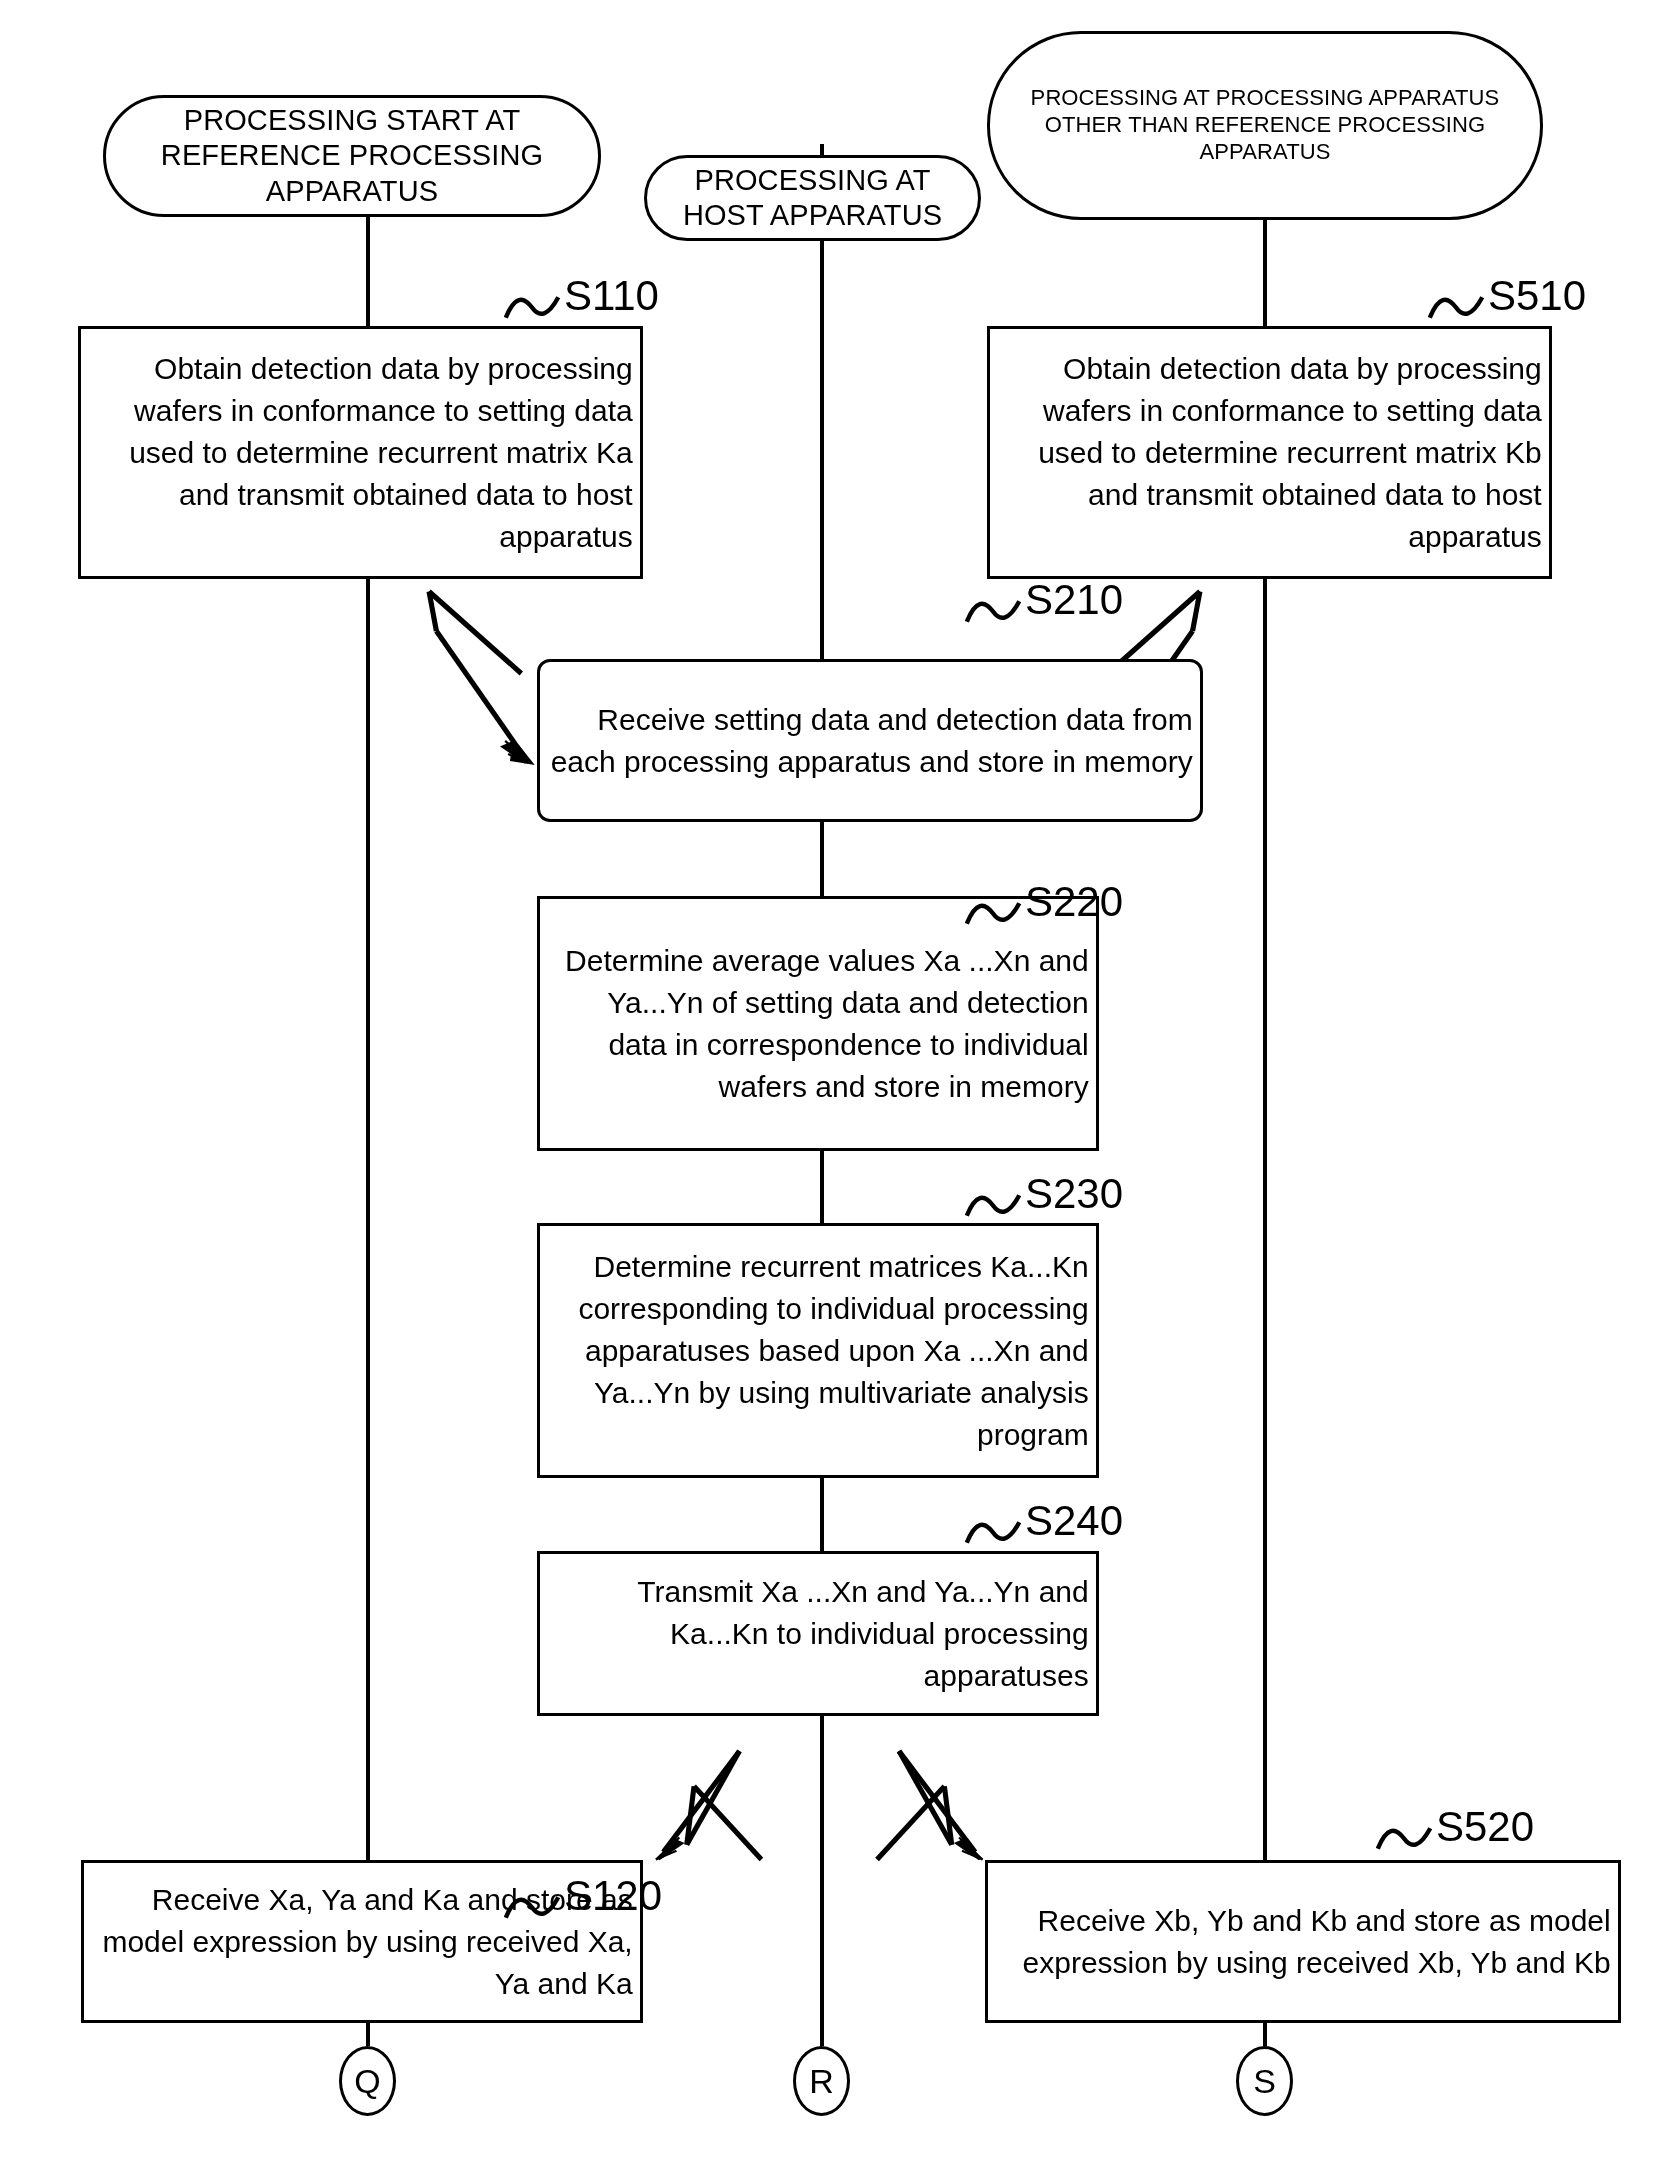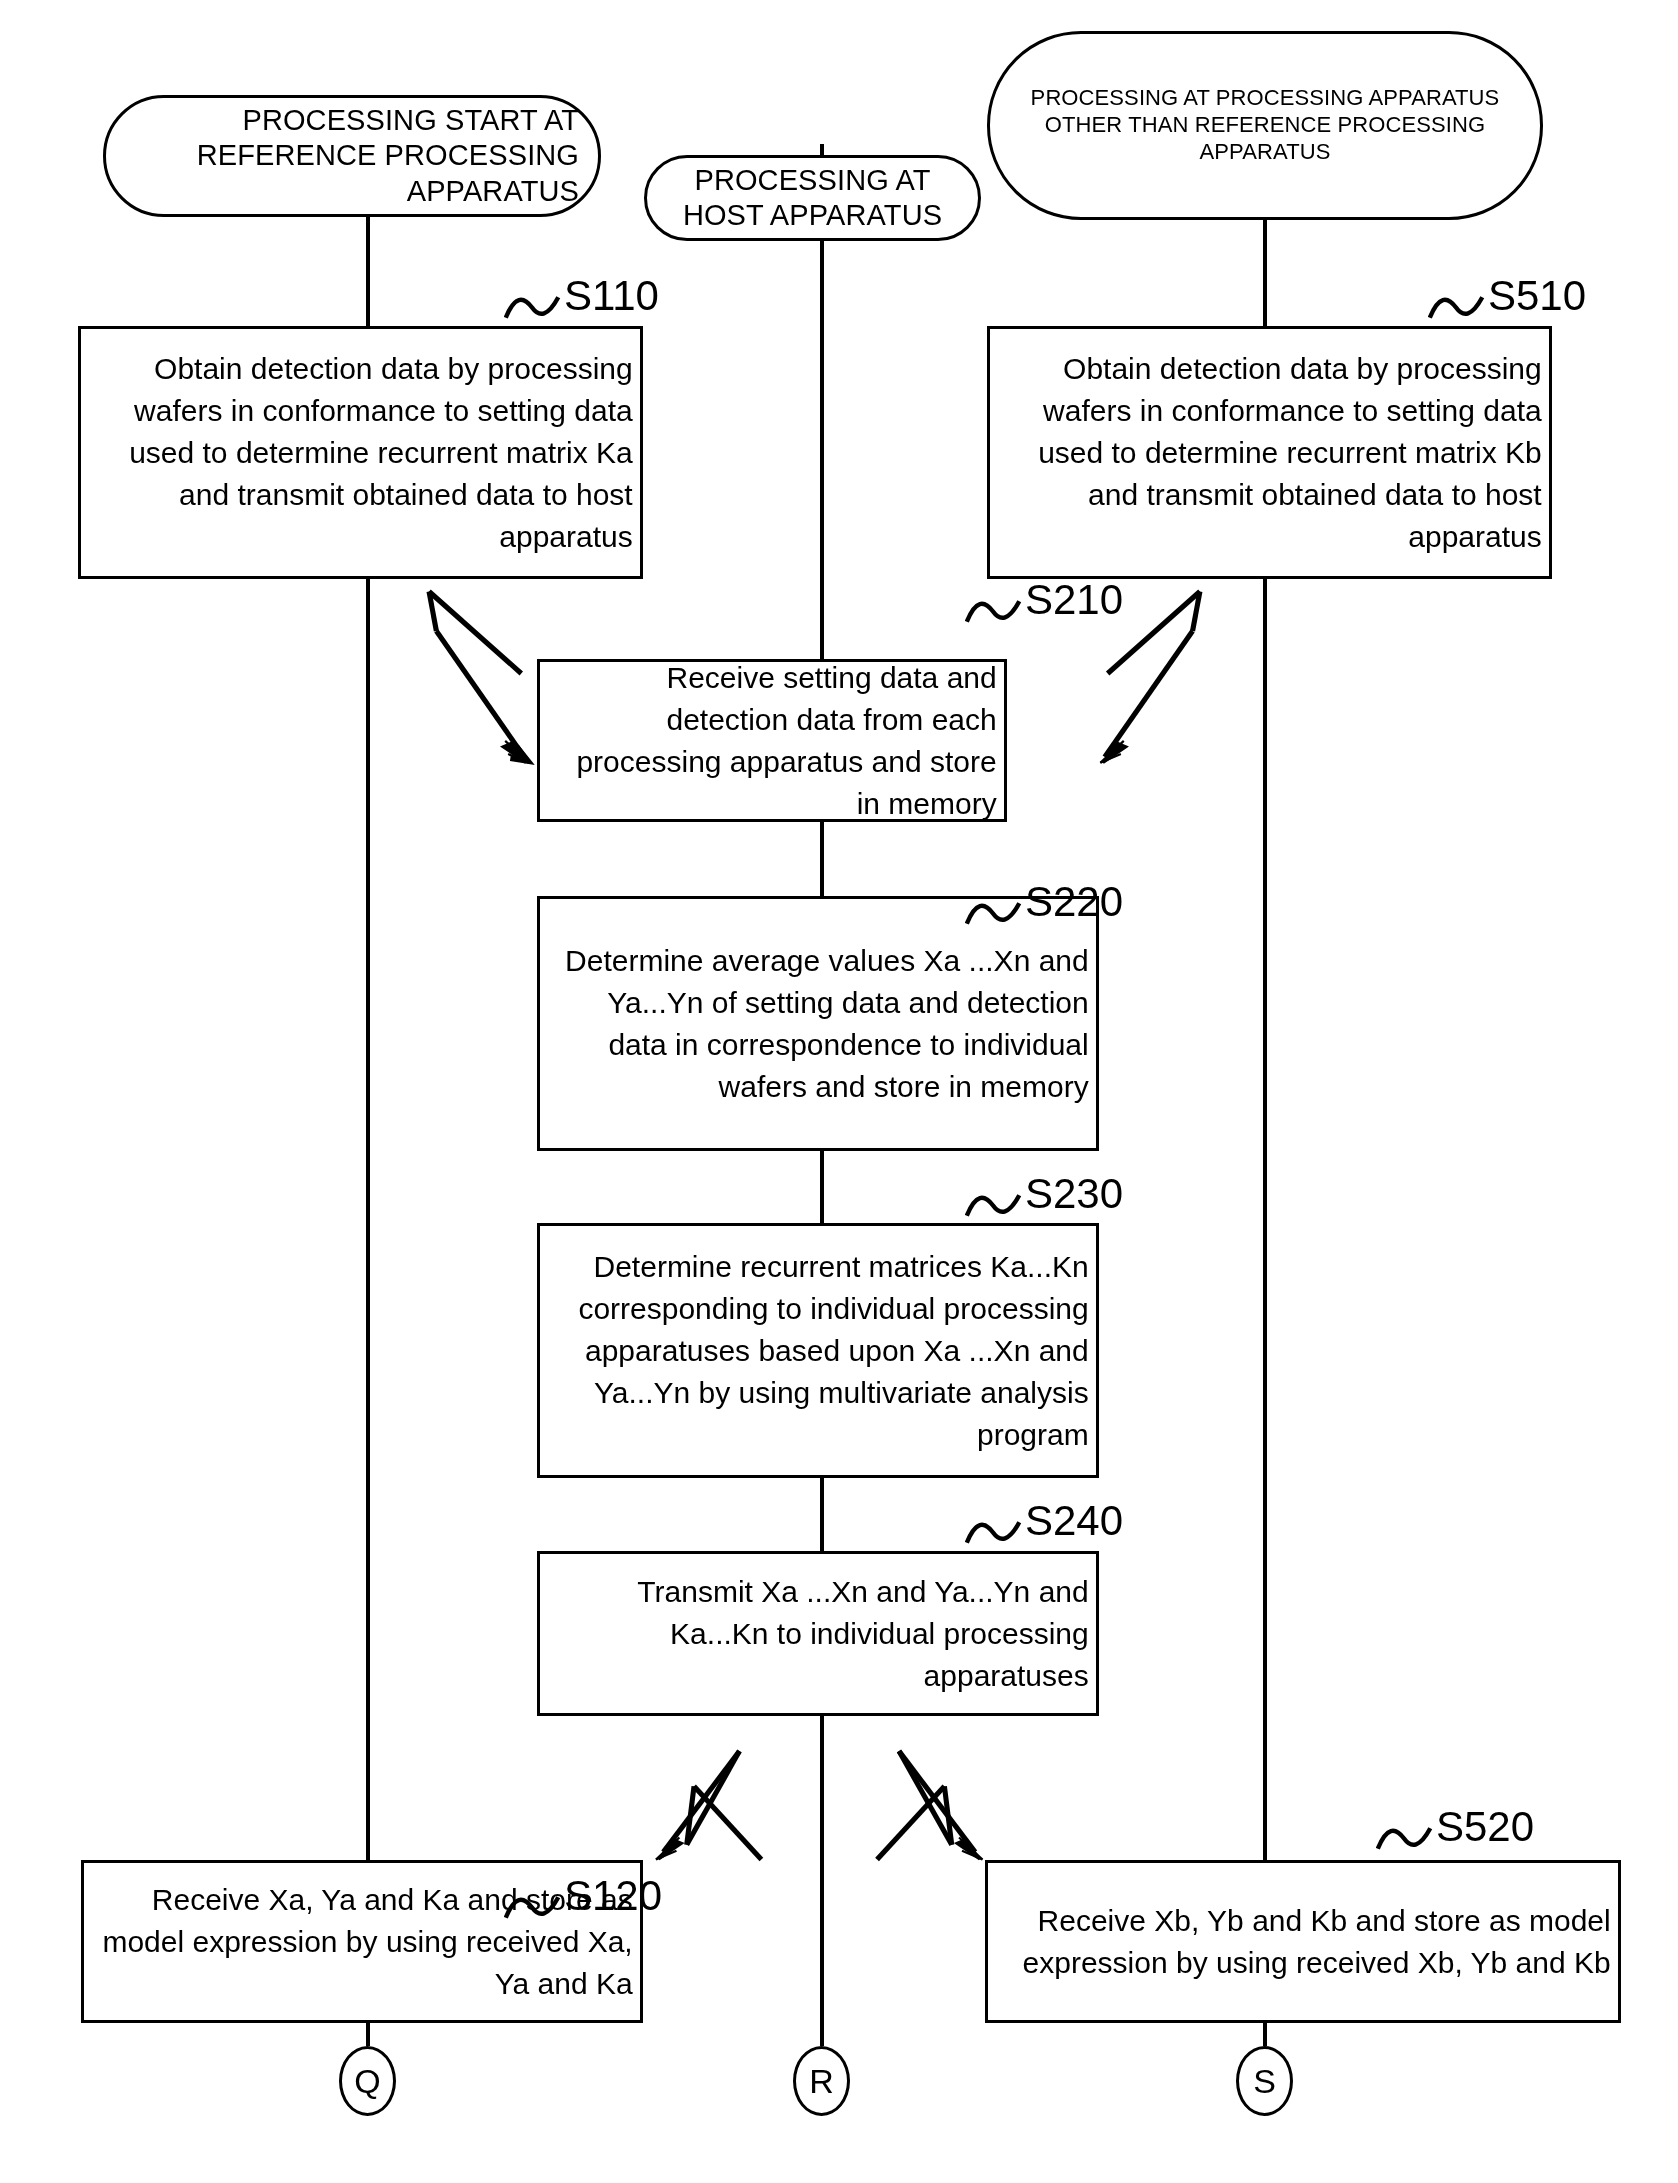--- a/index.html
+++ b/index.html
@@ -146,21 +146,21 @@
       <path d="M 1290 2440 L 1198 2540"></path>
       <path d="M 1228 2392 L 1332 2530"></path>
     </g>
     <g fill="#000" stroke="#000" stroke-width="3">
       <polygon points="1338,2540 1306,2518 1320,2512"></polygon>
       <polyline points="1310,2510 1342,2540" fill="none"></polyline>
       <polyline points="1314,2528 1342,2540" fill="none"></polyline>
     </g>
   </svg>
 
-  <div class="terminator" style="left:103px; top:95px; width:498px; height:122px; border-radius:61px;text-align:right;">
+  <div class="terminator" style="left:103px; top:95px; width:498px; height:122px; border-radius:61px;">
     <span class="txt">PROCESSING START AT REFERENCE PROCESSING APPARATUS</span>
   </div>
 
   <div class="terminator" style="left:644px; top:155px; width:337px; height:86px; border-radius:43px;">
     <span class="txt">PROCESSING AT HOST APPARATUS</span>
   </div>
 
   <div class="terminator" style="left:987px; top:31px; width:556px; height:189px; border-radius:94px; font-size:22px;">
     <span class="txt">PROCESSING AT PROCESSING APPARATUS OTHER THAN REFERENCE PROCESSING APPARATUS</span>
   </div>
@@ -178,21 +178,21 @@
   <div class="pbox" style="left:987px; top:326px; width:565px; height:253px;">
     <span class="txt">Obtain detection data by processing wafers in conformance to setting data used to determine recurrent matrix Kb and transmit obtained data to host apparatus</span>
   </div>
   <div class="steplabel" style="left:1488px; top:272px;">
     <svg class="squiggle" width="59" height="35" viewBox="0 0 80 48" style="left:-60px; top:17.6px;">
       <path d="M2 38 C 14 8, 26 8, 38 24 C 48 38, 60 36, 74 10" fill="none" stroke="#000" stroke-width="6"></path>
     </svg>
     <span>S510</span>
   </div>
 
-  <div class="pbox" style="left:537px; top:659px; width:470px; height:163px;">
+  <div class="pbox" style="left:537px; top:659px; width:666px; height:163px;border-radius:13px;">
     <span class="txt">Receive setting data and detection data from each processing apparatus and store in memory</span>
   </div>
   <div class="steplabel" style="left:1025px; top:576px;">
     <svg class="squiggle" width="59" height="35" viewBox="0 0 80 48" style="left:-60px; top:17.6px;">
       <path d="M2 38 C 14 8, 26 8, 38 24 C 48 38, 60 36, 74 10" fill="none" stroke="#000" stroke-width="6"></path>
     </svg>
     <span>S210</span>
   </div>
 
   <div class="pbox" style="left:537px; top:896px; width:562px; height:255px;">

